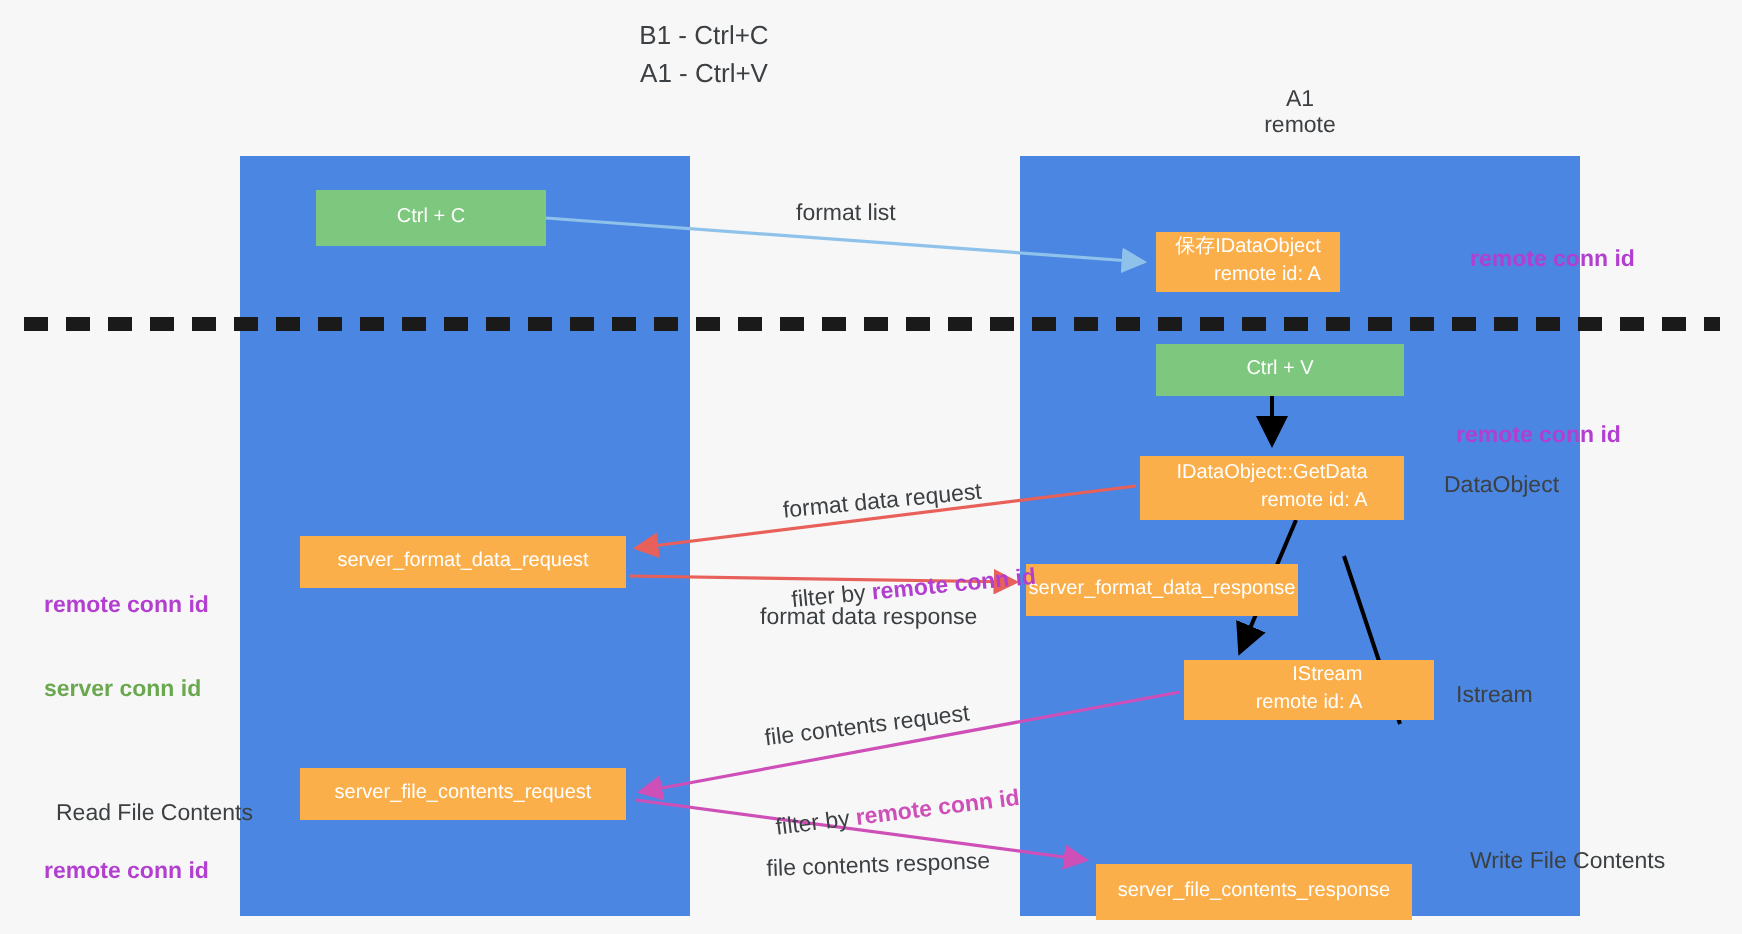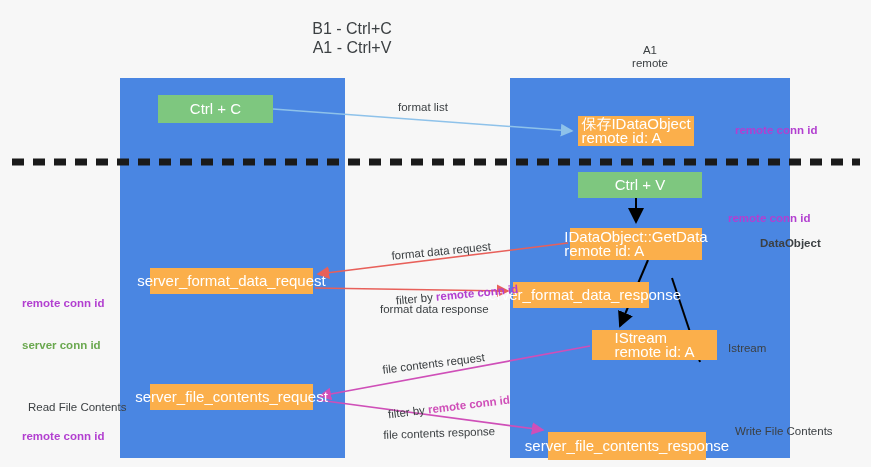--- a/index.html
+++ b/index.html
@@ -18,23 +18,23 @@
   #stage {
     position: absolute;
     left: 0; top: 0;
     width: 871px; height: 467px;
     background: #f7f7f7;
   }
   .abs { position: absolute; }
 
   
   #title {
-    left: 0; top: 19px; width: 704px;
+    left: 0; top: 8px; width: 704px;
     text-align: center;
-    font-size: 16px;
+    font-size: 13px;
     line-height: 19px;
     color: #3c4043;
     white-space: pre;
   }
 
   
   .lane-header {
     text-align: center;
     font-size: 11.5px;
     line-height: 13px;
@@ -49,33 +49,33 @@
     background: #4a86e2;
   }
   #lane-b1 { left: 120px; top: 78px; width: 225px; height: 380px; }
   #lane-a1 { left: 510px; top: 78px; width: 280px; height: 380px; }
 
   
   .box {
     position: absolute;
     box-sizing: border-box;
     color: #ffffff;
-    font-size: 15px;
+    font-size: 10px;
     line-height: 14px;
     display: flex;
     align-items: center;
     justify-content: center;
-    text-align: left;
+    text-align: right;
     white-space: pre;
   }
   .box.green { background: #7ec77f; }
   .box.orange { background: #fbaf4b; }
 
   #box-ctrl-c { left: 158px; top: 95px; width: 115px; height: 28px; }
-  #box-save-idataobject { left: 578px; top: 116px; width: 116px; height: 30px; }
+  #box-save-idataobject { left: 578px; top: 116px; width: 92px; height: 30px; }
   #box-ctrl-v { left: 578px; top: 172px; width: 124px; height: 26px; }
   #box-getdata { left: 570px; top: 228px; width: 132px; height: 32px; }
   #box-fmt-req { left: 150px; top: 268px; width: 163px; height: 26px; }
   #box-fmt-resp { left: 513px; top: 262px; width: 136px; height: 26px; margin-top: 20px; }
   #box-istream { left: 592px; top: 330px; width: 125px; height: 30px; }
   #box-file-req { left: 150px; top: 384px; width: 163px; height: 26px; }
   #box-file-resp { left: 548px; top: 416px; width: 158px; height: 28px; margin-top: 16px; }
 
   
   .side-label {
@@ -83,21 +83,21 @@
     font-size: 11.5px;
     line-height: 14px;
     white-space: pre;
   }
   .purple { color: #b23fd0; font-weight: bold; }
   .greenc { color: #6aa84f; font-weight: bold; }
   .plain  { color: #3c4043; }
 
   #ann-remote-1 { left: 735px; top: 123px; }
   #ann-remote-2 { left: 728px; top: 211px; }
-  #ann-dataobject { left: 760px; top: 236px; font-weight: bold; }
+  #ann-dataobject { left: 722px; top: 236px; }
   #ann-istream { left: 728px; top: 341px; }
   #ann-write-file { left: 735px; top: 424px; }
 
   
   #ann-left-1 { left: 22px; top: 268px; }
   #ann-left-read { left: 28px; top: 400px; text-align: right; }
   #ann-left-2 { left: 22px; top: 401px; }
   .stack-line { display: block; }
 
   

